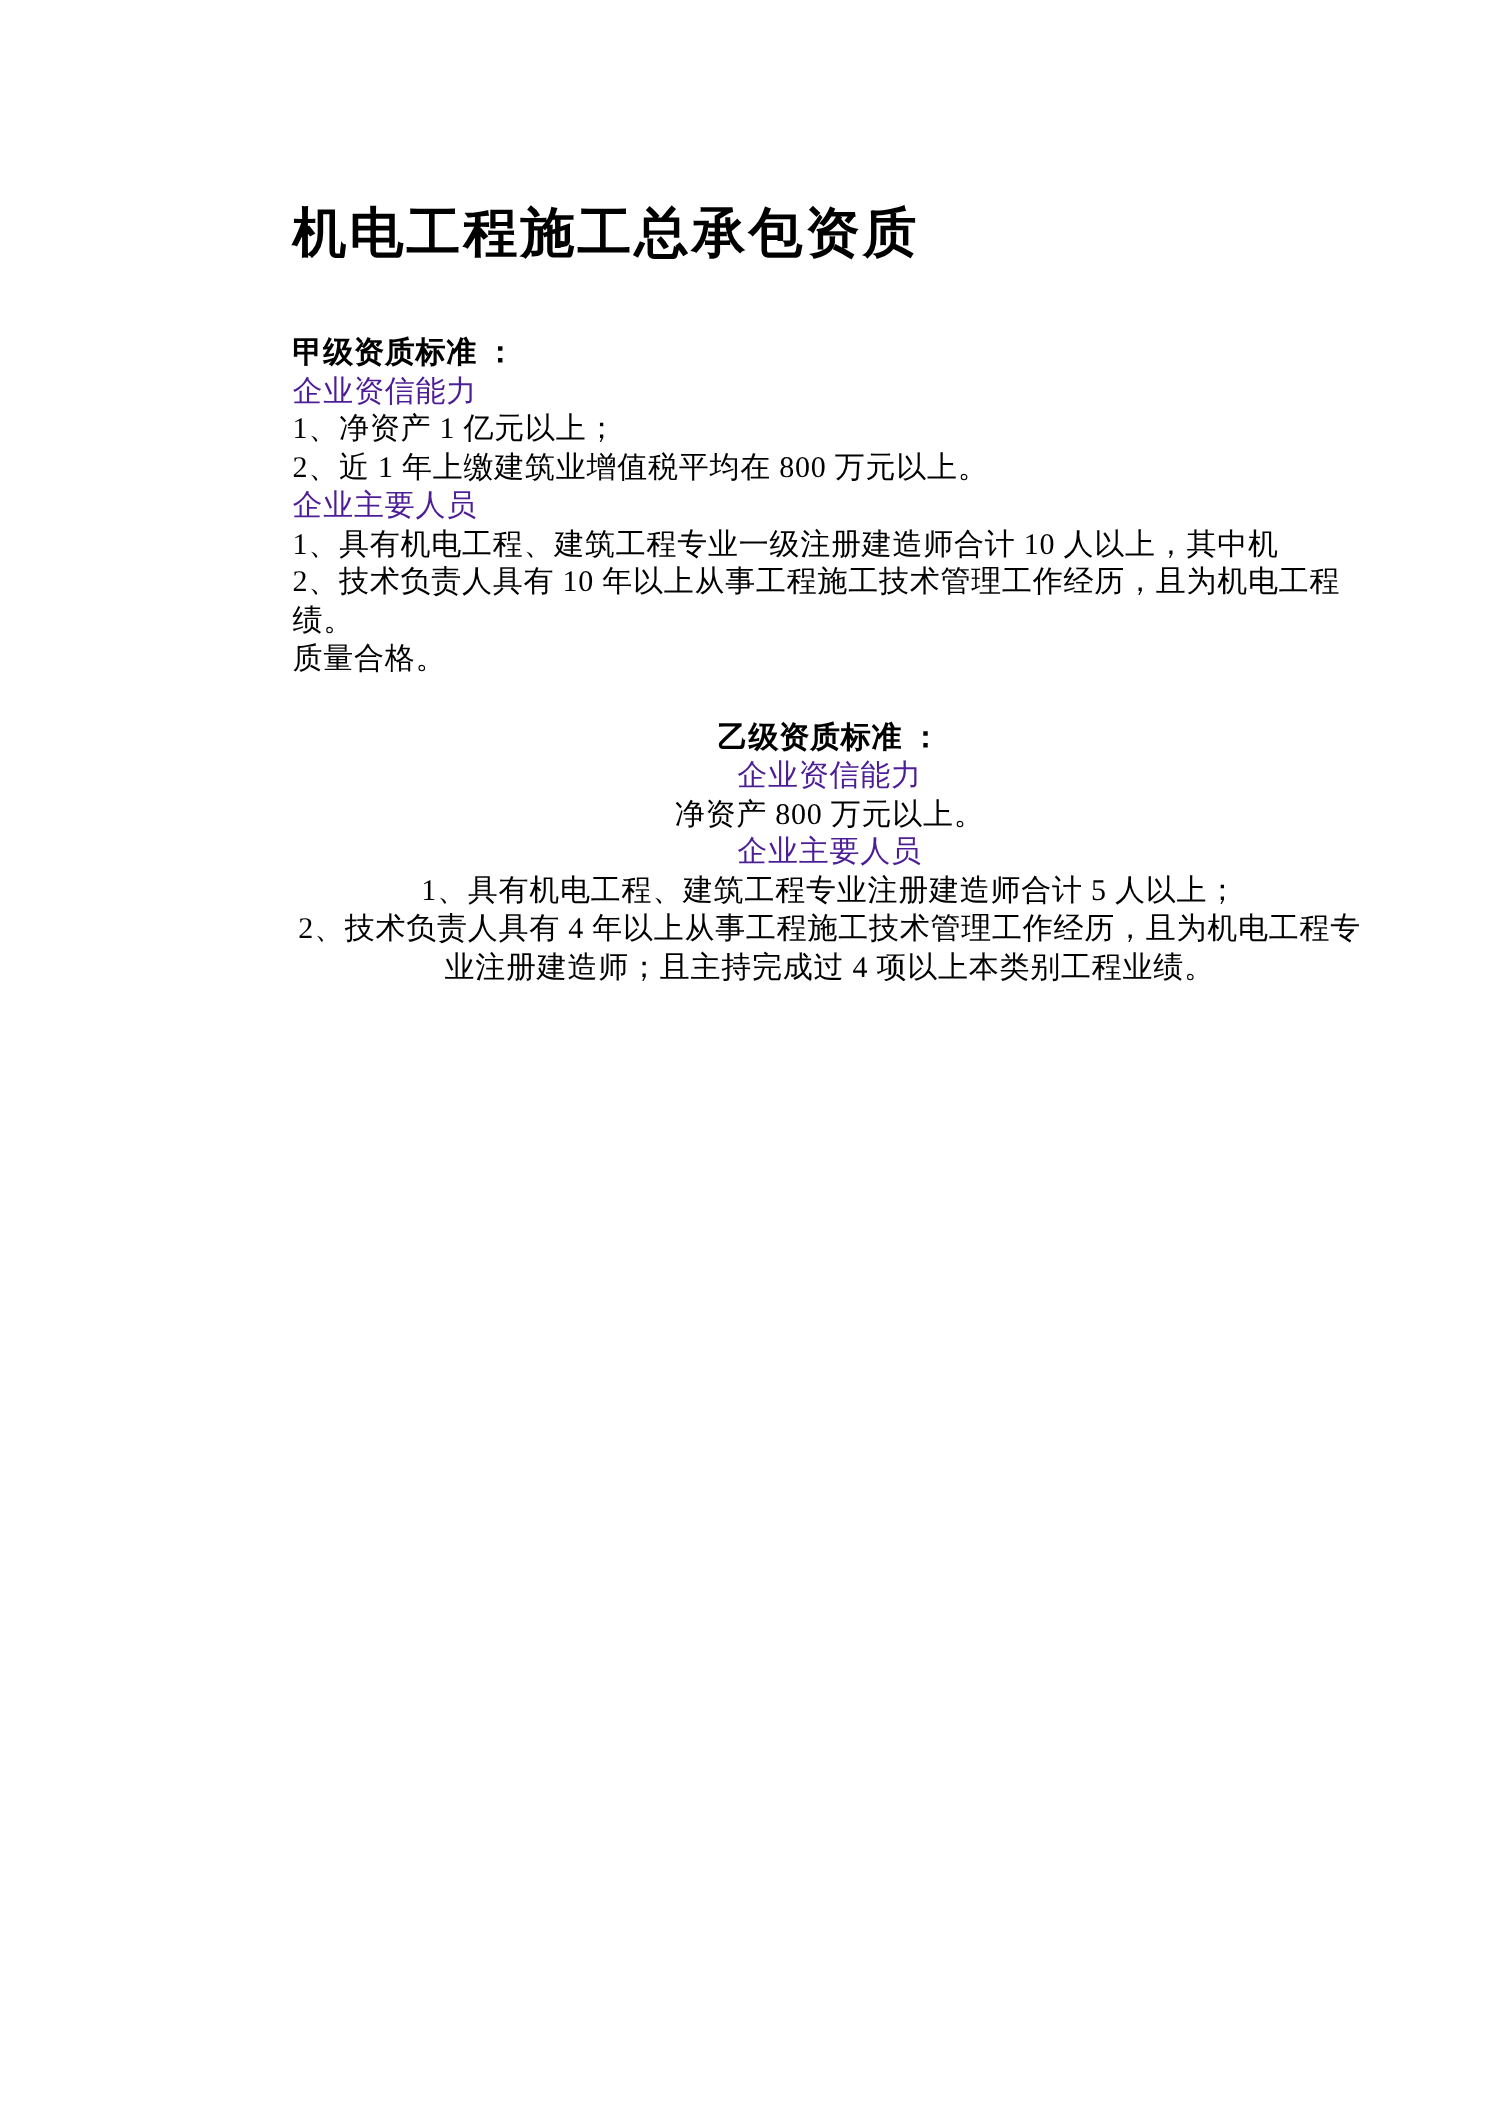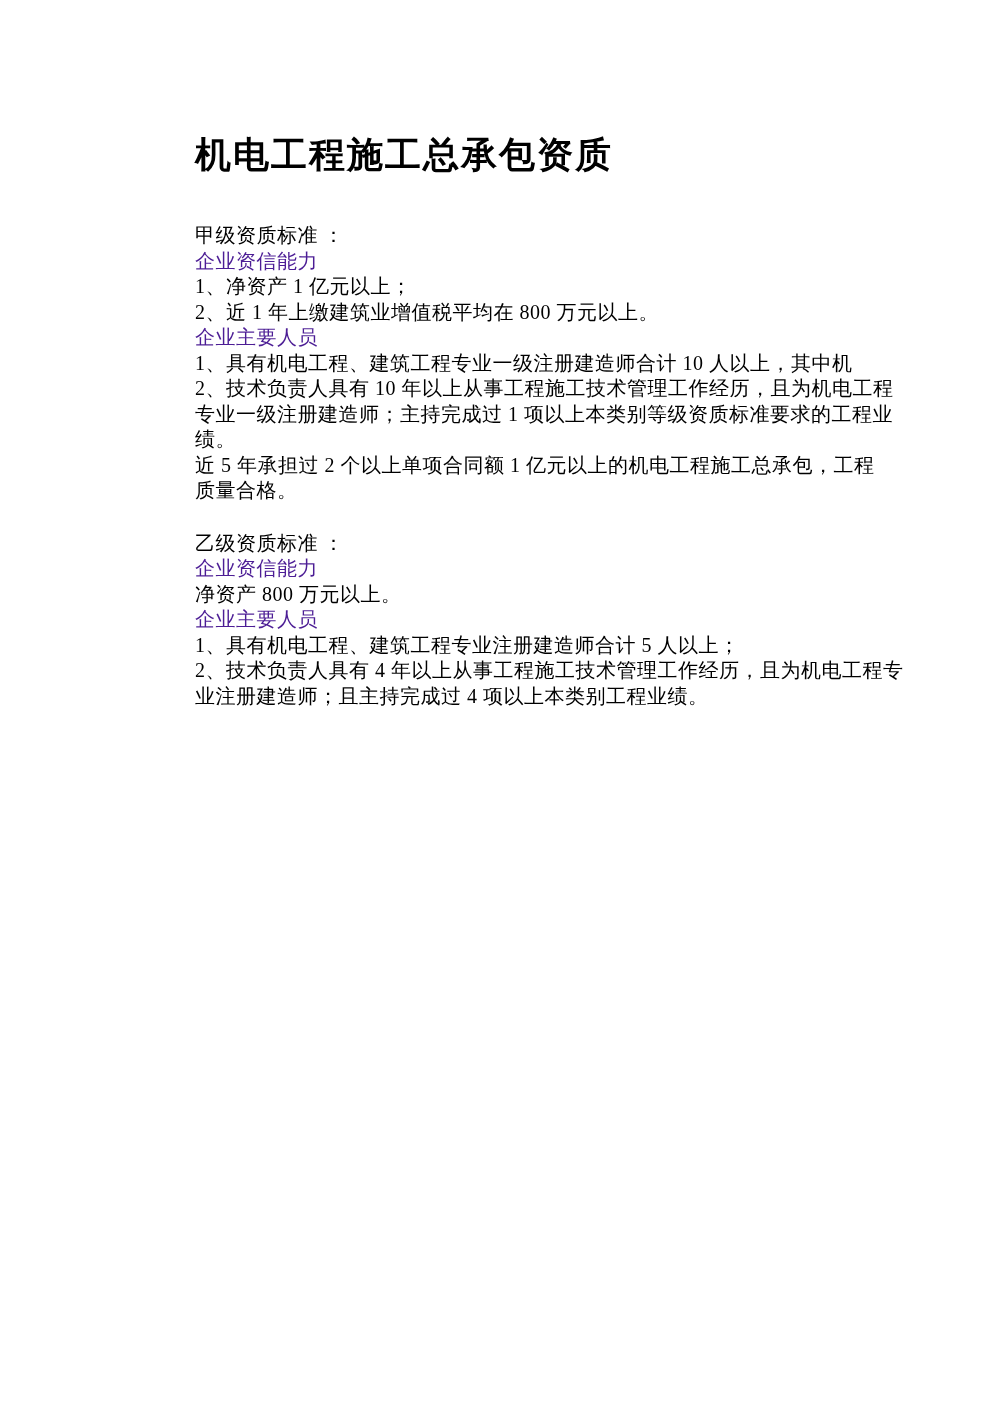--- a/index.html
+++ b/index.html
@@ -32,49 +32,48 @@
     color: #000000;
   }
   .line {
     margin: 0;
     font-size: 20px;
     line-height: 25.5px;
     letter-spacing: 0.5px;
     white-space: nowrap;
   }
   .heading {
-    font-weight: normal;
+    font-weight: bold;
     color: #000000;
   }
   .red {
     color: #4c1d95;
   }
   .section-b {
     margin-top: 27px;
+    text-align: center;
   }
 </style>
 </head>
 <body>
 
 <div class="page">
   <div class="content">
 
     <h1 class="doc-title">机电工程施工总承包资质</h1>
 
     <section>
       <div class="line heading">甲级资质标准 ：</div>
       <div class="line red">企业资信能力</div>
       <div class="line">1、净资产 1 亿元以上；</div>
       <div class="line">2、近 1 年上缴建筑业增值税平均在 800 万元以上。</div>
       <div class="line red">企业主要人员</div>
       <div class="line">1、具有机电工程、建筑工程专业一级注册建造师合计 10 人以上，其中机</div>
       <div class="line">2、技术负责人具有 10 年以上从事工程施工技术管理工作经历，且为机电工程</div>
-      <div class="line">专业一级注册建造师；主持完成过 1 项以上本类别等级资质标准要求的工程业</div>
       <div class="line">绩。</div>
-      <div class="line">近 5 年承担过 2 个以上单项合同额 1 亿元以上的机电工程施工总承包，工程</div>
       <div class="line">质量合格。</div>
     </section>
 
     <section class="section-b">
       <div class="line heading">乙级资质标准 ：</div>
       <div class="line red">企业资信能力</div>
       <div class="line">净资产 800 万元以上。</div>
       <div class="line red">企业主要人员</div>
       <div class="line">1、具有机电工程、建筑工程专业注册建造师合计 5 人以上；</div>
       <div class="line">2、技术负责人具有 4 年以上从事工程施工技术管理工作经历，且为机电工程专</div>

